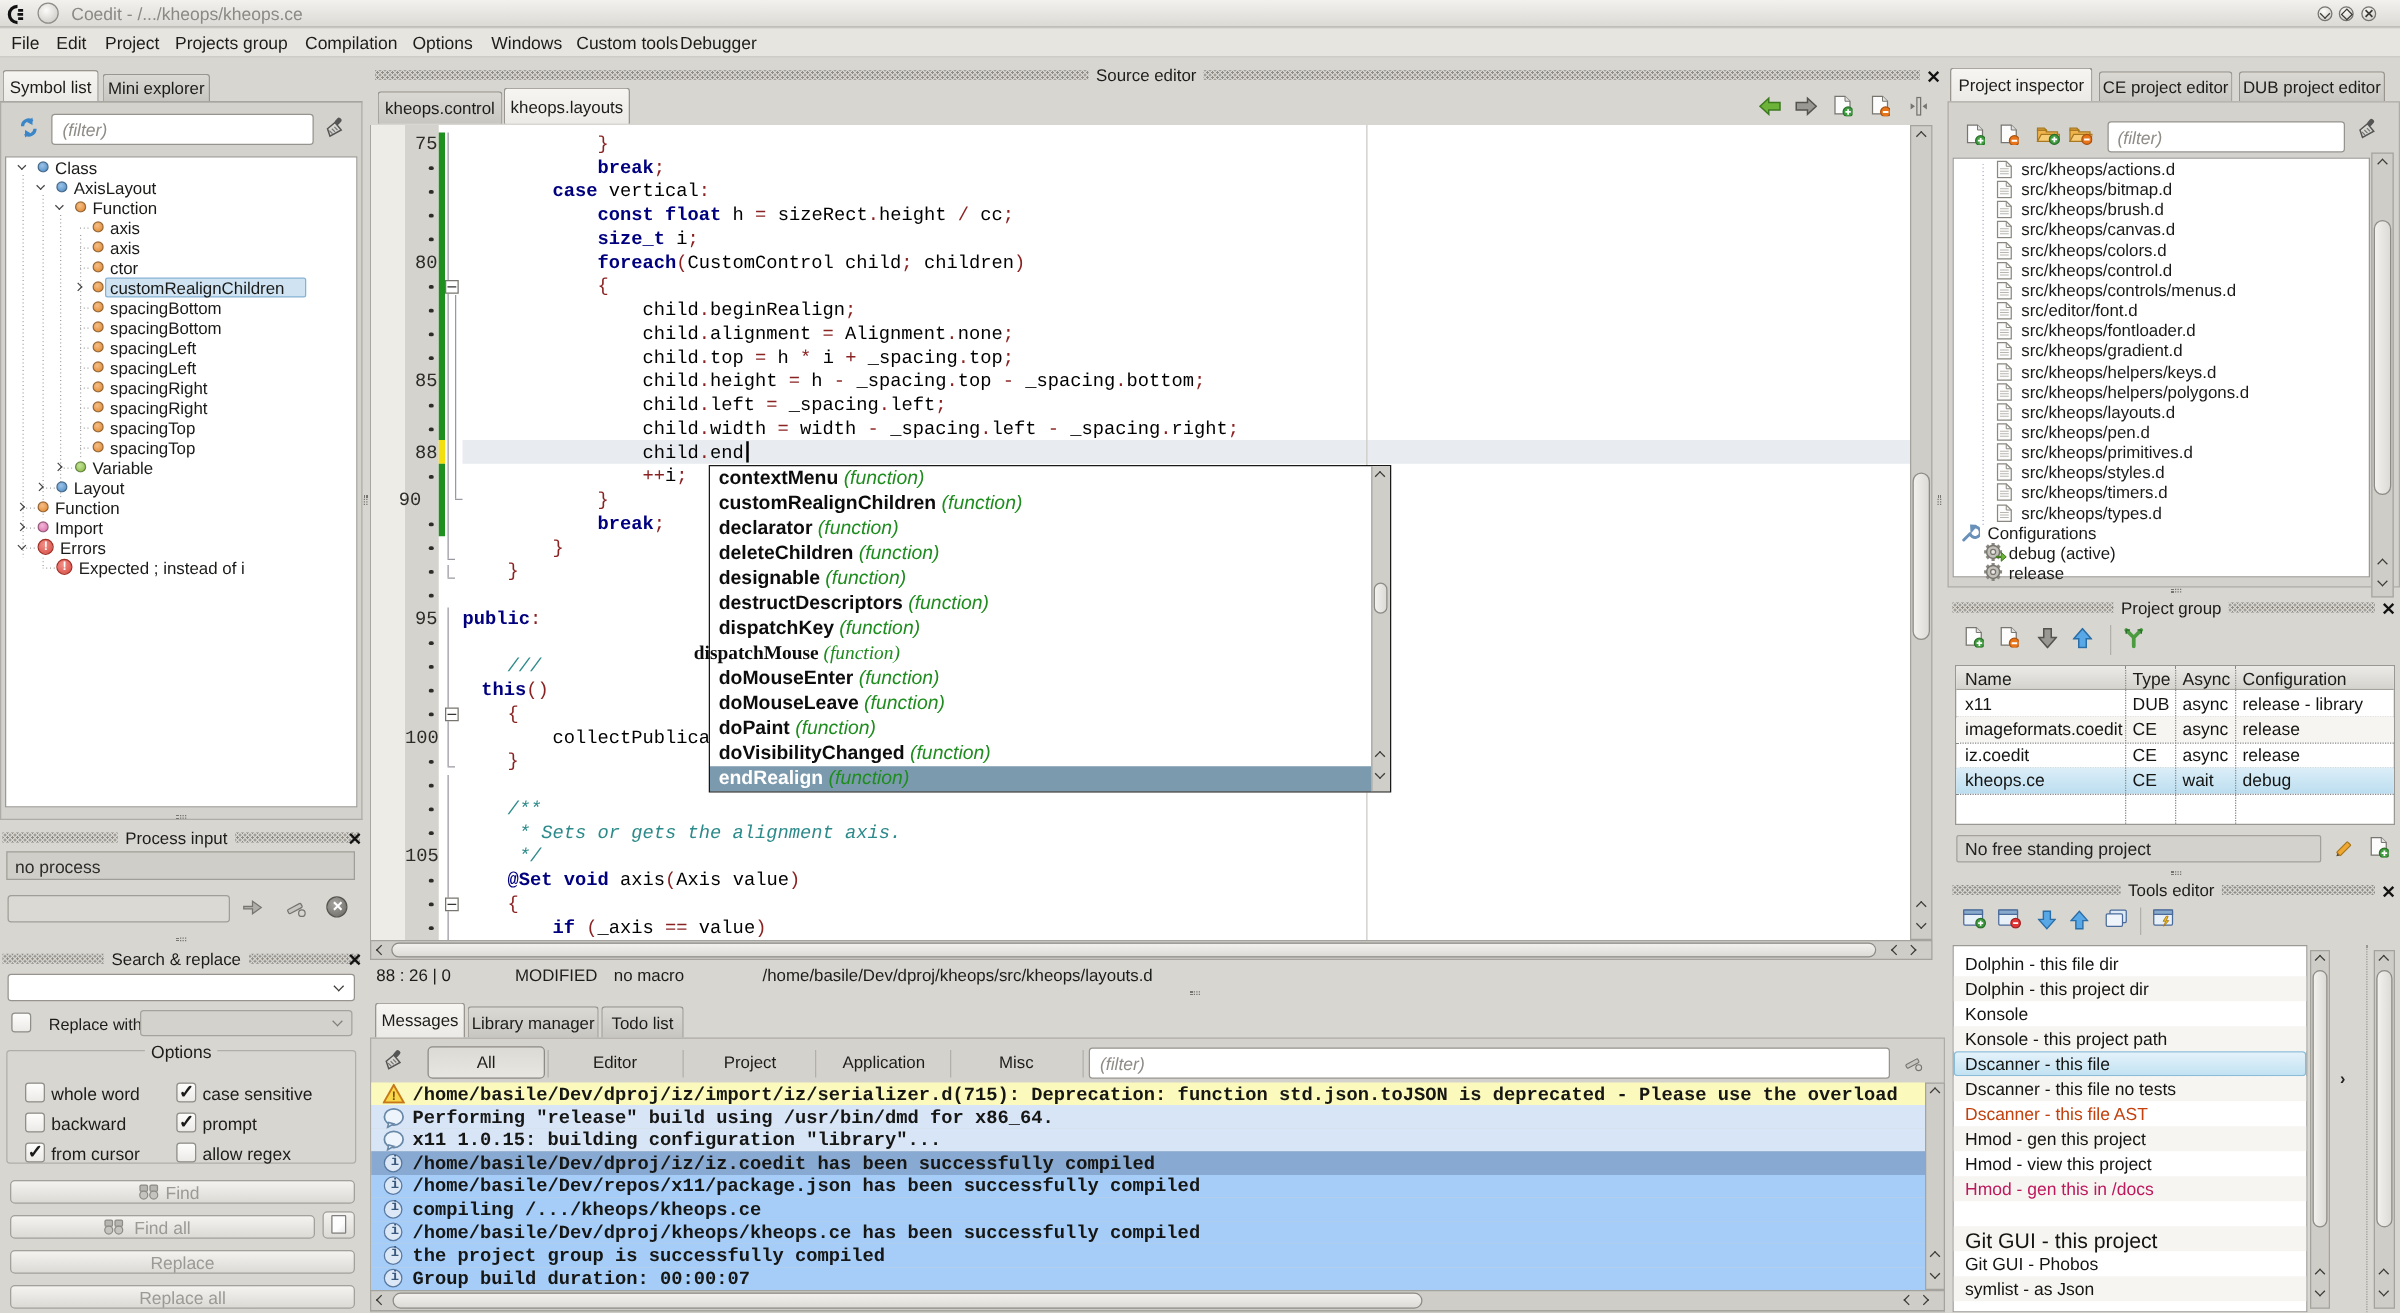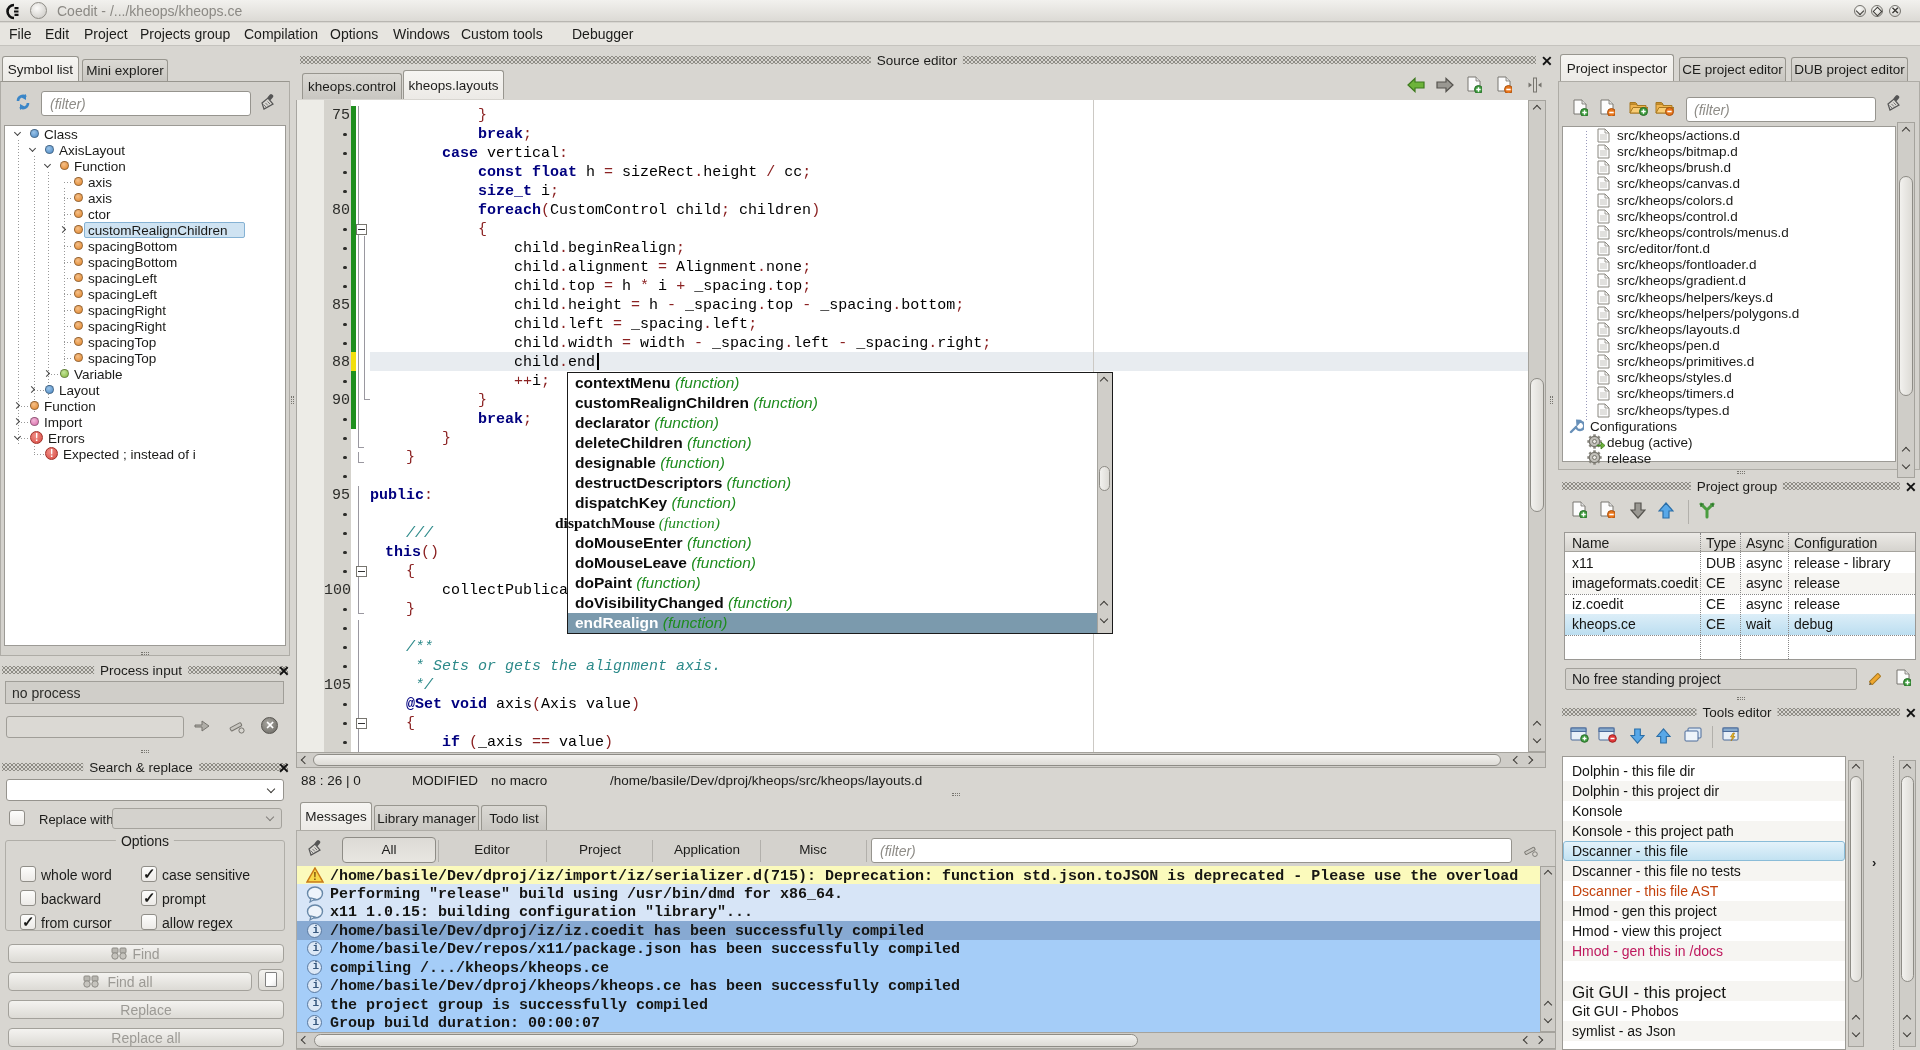--- a/index.html
+++ b/index.html
@@ -60,21 +60,21 @@
 <div class="a" style="left:1891px;top:4.5px;font-size:10px;color:#3c3a36;font-weight:bold;">✕</div>
 <div class="a" style="left:0;top:23px;width:1920px;height:23px;background:#e7e5e0;border-bottom:1px solid #c5c3be;"></div>
 <div class="a" style="left:9px;top:26px;font-size:14px;color:#1c1c1a;">File</div>
 <div class="a" style="left:45px;top:26px;font-size:14px;color:#1c1c1a;">Edit</div>
 <div class="a" style="left:84px;top:26px;font-size:14px;color:#1c1c1a;">Project</div>
 <div class="a" style="left:140px;top:26px;font-size:14px;color:#1c1c1a;">Projects group</div>
 <div class="a" style="left:244px;top:26px;font-size:14px;color:#1c1c1a;">Compilation</div>
 <div class="a" style="left:330px;top:26px;font-size:14px;color:#1c1c1a;">Options</div>
 <div class="a" style="left:393px;top:26px;font-size:14px;color:#1c1c1a;">Windows</div>
 <div class="a" style="left:461px;top:26px;font-size:14px;color:#1c1c1a;">Custom tools</div>
-<div class="a" style="left:572px;top:26px;font-size:14px;color:#1c1c1a;">Debugger</div>
+<div class="a" style="left:544px;top:26px;font-size:14px;color:#1c1c1a;">Debugger</div>
 <div class="a tab taboff" style="left:82px;top:59px;width:86px;height:22px;line-height:22px;">Mini explorer</div>
 <div class="a tab tabon" style="left:2px;top:56px;width:77px;height:25px;line-height:25px;">Symbol list</div>
 <div class="a" style="left:0px;top:81px;width:290px;height:575px;background:#d4d2cd;border:1px solid #aeaca6;border-top:1px solid #98968f;"></div>
 <svg class="a" style="left:14px;top:93px;" width="18" height="18" viewBox="0 0 18 18">
     <path d="M4 8 A5 5 0 0 1 12 4" fill="none" stroke="#3a86c8" stroke-width="2.6"></path>
     <path d="M12 1 L12 7 L7.5 4.5 Z" fill="#3a86c8"></path>
     <path d="M14 10 A5 5 0 0 1 6 14" fill="none" stroke="#3a86c8" stroke-width="2.6"></path>
     <path d="M6 17 L6 11 L10.5 13.5 Z" fill="#3a86c8"></path>
   </svg>
 <div class="a inp" style="left:41px;top:91px;width:210px;height:25px;"></div>
@@ -265,21 +265,21 @@
 <div class="a gnum" style="left:324px;top:201px;">80</div>
 <div class="a gdot" style="left:343px;top:227.5px;"></div>
 <div class="a gdot" style="left:343px;top:246.5px;"></div>
 <div class="a gdot" style="left:343px;top:265.5px;"></div>
 <div class="a gdot" style="left:343px;top:284.5px;"></div>
 <div class="a gnum" style="left:324px;top:296px;">85</div>
 <div class="a gdot" style="left:343px;top:322.5px;"></div>
 <div class="a gdot" style="left:343px;top:341.5px;"></div>
 <div class="a gnum" style="left:324px;top:353px;">88</div>
 <div class="a gdot" style="left:343px;top:379.5px;"></div>
-<div class="a gnum" style="left:324px;top:391px;">90</div>
+<div class="a gnum" style="left:311px;top:391px;">90</div>
 <div class="a gdot" style="left:343px;top:417.5px;"></div>
 <div class="a gdot" style="left:343px;top:436.5px;"></div>
 <div class="a gdot" style="left:343px;top:455.5px;"></div>
 <div class="a gdot" style="left:343px;top:474.5px;"></div>
 <div class="a gnum" style="left:324px;top:486px;">95</div>
 <div class="a gdot" style="left:343px;top:512.5px;"></div>
 <div class="a gdot" style="left:343px;top:531.5px;"></div>
 <div class="a gdot" style="left:343px;top:550.5px;"></div>
 <div class="a gdot" style="left:343px;top:569.5px;"></div>
 <div class="a gnum" style="left:324px;top:581px;">100</div>

